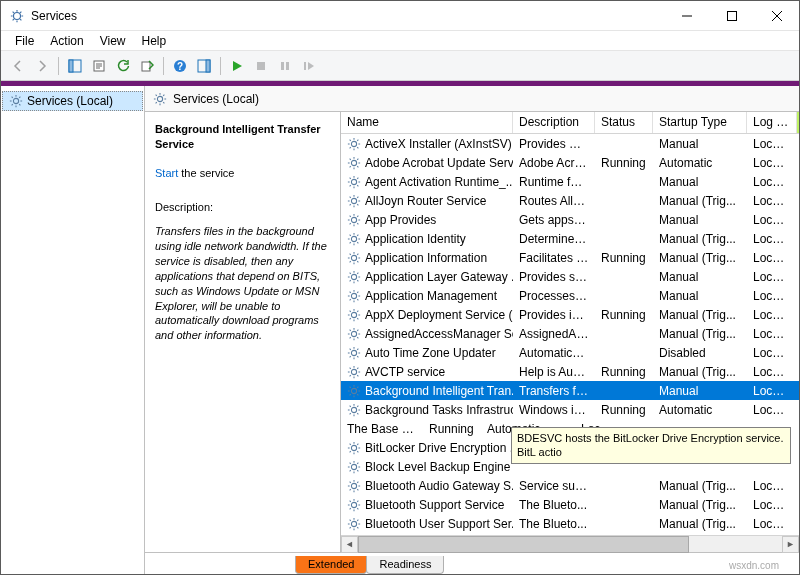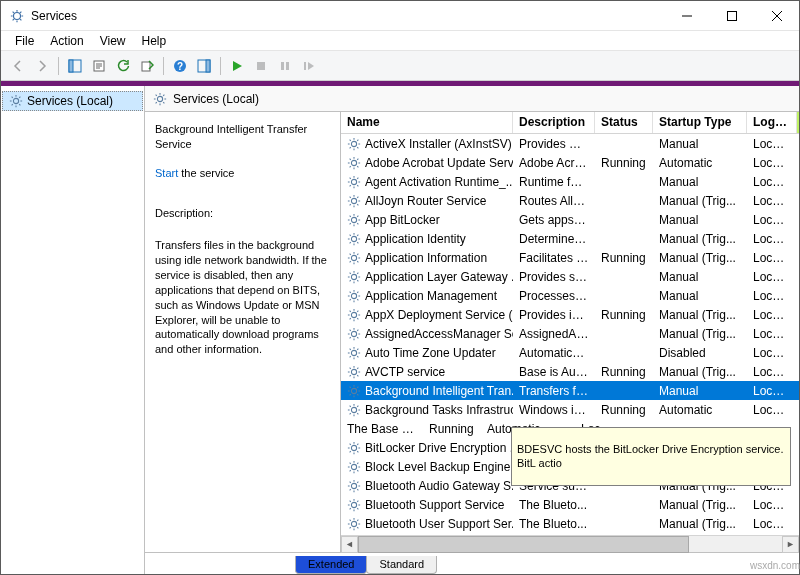--- a/index.html
+++ b/index.html
@@ -28,47 +28,47 @@
 .client { flex:1; display:flex; border-top:5px solid #701a75; }
 .left-pane { width:144px; border-right:1px solid #c0c0c0; padding-top:4px; }
 .tree-item { display:flex; align-items:center; gap:4px; padding:2px 6px; cursor:default; }
 .tree-item.selected { background:#cce8ff; border:1px dotted #888; margin:1px; }
 .right-pane { flex:1; display:flex; flex-direction:column; min-width:0; }
 .pane-header { height:26px; border-bottom:1px solid #c0c0c0; display:flex; align-items:center; padding:0 8px; font-size:12px; background:#f9f9f9; }
 .pane-header .icon { margin-right:6px; }
 
 .detail-body { flex:1; display:flex; min-height:0; }
 .detail-left { width:195px; padding:10px 10px 0 10px; font-size:11px; line-height:1.35; }
-.detail-left .svc-name { font-weight:normal; margin-bottom:14px; }
+.detail-left .svc-name { font-weight:bold; margin-bottom:14px; }
 .detail-left .start-link { color:#0066cc; cursor:pointer; }
-.detail-left .desc-label { margin-top:25px; }
-.detail-left .desc-text { margin-top:18px; }
+.detail-left .desc-label { margin-top:19px; }
+.detail-left .desc-text { margin-top:10px;font-style:italic; }
 
 .list-wrap { flex:1; display:flex; flex-direction:column; border-left:1px solid #c0c0c0; min-width:0; position:relative; }
-.col-headers { display:flex; height:22px; background:#bef264; border-bottom:1px solid #d4d4d4;font-weight:bold; }
+.col-headers { display:flex; height:22px; background:#bef264; border-bottom:1px solid #d4d4d4; }
 .col-headers .ch { border-right:1px solid #e0e0e0; padding:3px 6px; font-size:12px; white-space:nowrap; overflow:hidden; text-overflow:ellipsis; background:#fff; }
 .rows { flex:1; overflow-y:auto; overflow-x:hidden; }
 .row { display:flex; height:19px; align-items:center; }
 .row.selected { background:#0078d7; color:#fff; }
 .row .cell { padding:1px 6px; white-space:nowrap; overflow:hidden; text-overflow:ellipsis; font-size:12px; }
 .row .name-cell { display:flex; align-items:center; gap:4px; }
 .row .gear { width:14px; height:14px; flex-shrink:0; }
 
 .hscroll { height:17px; background:#f0f0f0; border-top:1px solid #d4d4d4; display:flex; align-items:center; position:relative; }
 .hscroll .arrow { width:17px; height:17px; display:flex; align-items:center; justify-content:center; background:#f0f0f0; border:1px solid #c8c8c8; font-size:9px; color:#606060;}
 .hscroll .track { flex:1; height:17px; position:relative; }
 .hscroll .thumb { position:absolute; left:0; top:0; width:78%; height:100%; background:#cdcdcd; border:1px solid #a8a8a8;}
 
 .tabs { height:22px; border-top:1px solid #c0c0c0; display:flex; align-items:flex-end; padding-left:150px; font-size:11px; background:#fff; }
 .tab { padding:2px 12px 3px 12px; border:1px solid #b0b0b0; border-top:none; border-bottom-left-radius:4px; border-bottom-right-radius:4px; margin-right:-1px; background:#f0f0f0; cursor:default; }
-.tab.active { background:#1d4ed8; }
-
-.tooltip { position:absolute; left:170px; top:315px; padding:14px 5px; font-size:11px; background:#ffffe1; border:1px solid #808080; max-width:280px; line-height:1.3; }
-
-.watermark { position:absolute; right:0; bottom:4px; font-size:10px; color:#aaa; }
+.tab.active { background:#f97316; }
+
+.tooltip { position:absolute; left:170px; top:315px; padding:3px 5px; font-size:11px; background:#ffffe1; border:1px solid #808080; max-width:280px; line-height:1.3; }
+
+.watermark { position:absolute; right:21px; bottom:4px; font-size:10px; color:#aaa; }
 
 
 .c-name {width:172px;}
 .c-desc {width:82px;}
 .c-status{width:58px;}
 .c-start {width:94px;}
 .c-logon {width:50px;}
 </style>
 </head>
 <body>
@@ -288,21 +288,21 @@
                 <div class="cell c-logon">Local Se</div>
               </div>
               <div class="row">
                 <div class="cell c-name name-cell">
                   <span class="gear">
                     <svg width="14" height="14" viewBox="0 0 16 16">
                       <circle cx="8" cy="8" r="3" fill="none" stroke="#5a7da0" stroke-width="1.2"></circle>
                       <path d="M8 1v2M8 13v2M1 8h2M13 8h2M3 3l1.3 1.3M11.7 11.7L13 13M3 13l1.3-1.3M11.7 4.3L13 3" stroke="#5a7da0" stroke-width="1.2"></path>
                     </svg>
                   </span>
-                  <span>App BitLocker</span>
+                  <span>App Provides</span>
                 </div>
                 <div class="cell c-desc">Gets apps re...</div>
                 <div class="cell c-status"></div>
                 <div class="cell c-start">Manual</div>
                 <div class="cell c-logon">Local Sy</div>
               </div>
               <div class="row">
                 <div class="cell c-name name-cell">
                   <span class="gear">
                     <svg width="14" height="14" viewBox="0 0 16 16">
@@ -410,21 +410,21 @@
               <div class="row">
                 <div class="cell c-name name-cell">
                   <span class="gear">
                     <svg width="14" height="14" viewBox="0 0 16 16">
                       <circle cx="8" cy="8" r="3" fill="none" stroke="#5a7da0" stroke-width="1.2"></circle>
                       <path d="M8 1v2M8 13v2M1 8h2M13 8h2M3 3l1.3 1.3M11.7 11.7L13 13M3 13l1.3-1.3M11.7 4.3L13 3" stroke="#5a7da0" stroke-width="1.2"></path>
                     </svg>
                   </span>
                   <span>AVCTP service</span>
                 </div>
-                <div class="cell c-desc">Base is Audi...</div>
+                <div class="cell c-desc">Help is Audi...</div>
                 <div class="cell c-status">Running</div>
                 <div class="cell c-start">Manual (Trig...</div>
                 <div class="cell c-logon">Local Se</div>
               </div>
               <div class="row selected">
                 <div class="cell c-name name-cell">
                   <span class="gear">
                     <svg width="14" height="14" viewBox="0 0 16 16">
                       <circle cx="8" cy="8" r="3" fill="none" stroke="#5a7da0" stroke-width="1.2"></circle>
                       <path d="M8 1v2M8 13v2M1 8h2M13 8h2M3 3l1.3 1.3M11.7 11.7L13 13M3 13l1.3-1.3M11.7 4.3L13 3" stroke="#5a7da0" stroke-width="1.2"></path>
@@ -541,19 +541,19 @@
               </div>
             <div class="arrow">►</div>
           </div>
 
           <div class="tooltip">BDESVC hosts the BitLocker Drive Encryption service. BitL actio</div>
         </div>
       </div>
 
       <div class="tabs">
         <div class="tab active">Extended</div>
-        <div class="tab">Standard</div>
+        <div class="tab">Readiness</div>
       </div>
     </div>
   </div>
 
   <div class="watermark">wsxdn.com</div>
 </div>
 
 </body></html>

